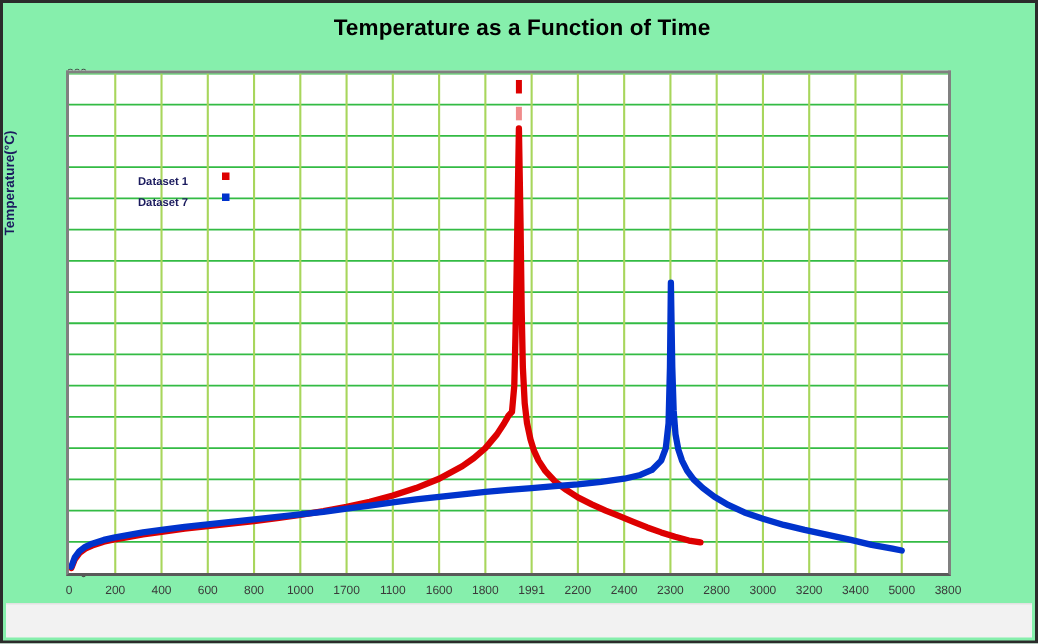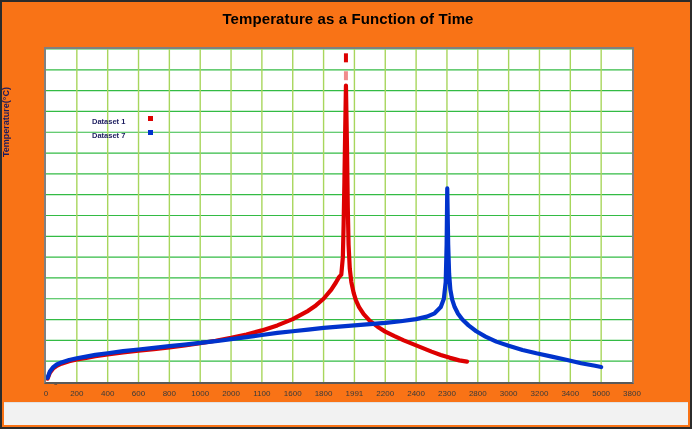--- a/index.html
+++ b/index.html
@@ -3,21 +3,21 @@
 <meta charset="utf-8">
 <style>
   html,body{margin:0;padding:0;background:#fff;}
   body{
     width:692px;height:429px;overflow:hidden;
     font-family:"Liberation Sans", sans-serif;
     -webkit-font-smoothing:antialiased;
   }
   #frame{
     position:relative;width:692px;height:429px;box-sizing:border-box;
-    border:2px solid #2b2b2b;background:#f97316;
+    border:2px solid #2b2b2b;background:#86efac;
   }
   #bottom-band{
     position:absolute;left:2px;right:2px;bottom:2px;height:22px;
     background:#f2f2f2;border-top:1px solid #e2e2e2;
   }
   #chart-title{
     position:absolute;left:0;top:8px;width:692px;text-align:center;
     font-size:15px;font-weight:bold;color:#000;letter-spacing:.1px;
   }
   
@@ -152,21 +152,21 @@
     </div>
   </div>
 
   <div id="xtick-wrap">
       <div class="xtick" style="left:44.00px;top:387px">0</div>
       <div class="xtick" style="left:74.84px;top:387px">200</div>
       <div class="xtick" style="left:105.68px;top:387px">400</div>
       <div class="xtick" style="left:136.53px;top:387px">600</div>
       <div class="xtick" style="left:167.37px;top:387px">800</div>
       <div class="xtick" style="left:198.21px;top:387px">1000</div>
-      <div class="xtick" style="left:229.05px;top:387px">2000</div>
+      <div class="xtick" style="left:229.05px;top:387px">1700</div>
       <div class="xtick" style="left:259.89px;top:387px">1100</div>
       <div class="xtick" style="left:290.74px;top:387px">1600</div>
       <div class="xtick" style="left:321.58px;top:387px">1800</div>
       <div class="xtick" style="left:352.42px;top:387px">1991</div>
       <div class="xtick" style="left:383.26px;top:387px">2200</div>
       <div class="xtick" style="left:414.11px;top:387px">2400</div>
       <div class="xtick" style="left:444.95px;top:387px">2300</div>
       <div class="xtick" style="left:475.79px;top:387px">2800</div>
       <div class="xtick" style="left:506.63px;top:387px">3000</div>
       <div class="xtick" style="left:537.47px;top:387px">3200</div>

